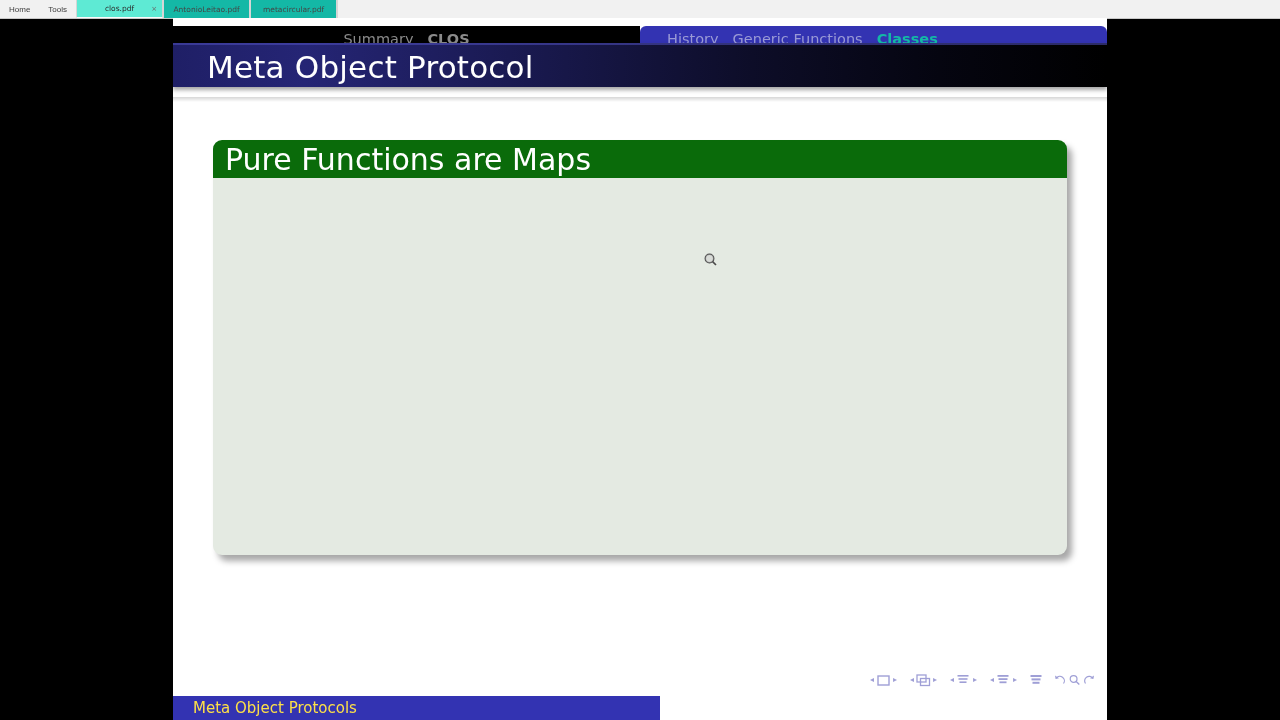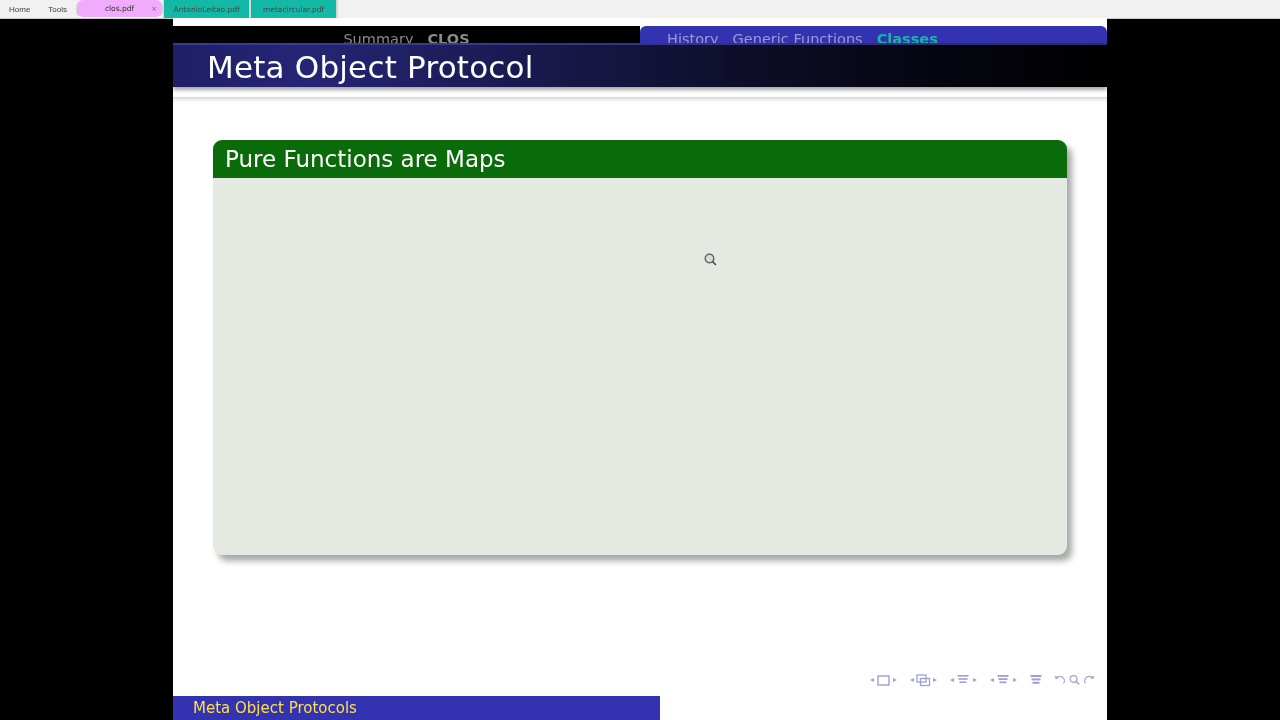--- a/index.html
+++ b/index.html
@@ -19,21 +19,21 @@
     display:flex;align-items:center;justify-content:center;
     padding:0 9px;font-size:8px;color:#3d3d3d;
     font-family:"Liberation Sans",sans-serif;white-space:nowrap;
   }
   .doctab{
     position:relative;display:flex;align-items:center;justify-content:center;
     width:85px;font-size:7.5px;color:#454545;white-space:nowrap;
     border-left:1px solid #d6d6d6;border-right:1px solid #d6d6d6;
     background:#14b8a6;
   }
-  .doctab.active{background:#f0abfc;border-bottom:1px solid #fbfbfb;color:#2b2b2b;border-radius:7px;}
+  .doctab.active{background:#5eead4;border-bottom:1px solid #fbfbfb;color:#2b2b2b;}
   .tabclose{
     position:absolute;right:5px;top:50%;transform:translateY(-50%);
     font-size:7px;line-height:7px;color:#6a6a6a;
   }
   .tabfill{flex:1;background:#f1f1f1;border-left:1px solid #d6d6d6;}
 
   
   .page{
     position:absolute;left:173px;top:18px;width:934px;height:702px;
     background:#ffffff;overflow:hidden;
@@ -72,21 +72,21 @@
   .block-shadow{
     position:absolute;left:5px;top:6px;width:854px;height:415px;
     background:rgba(0,0,0,.34);border-radius:9px;filter:blur(3px);
   }
   .block-title{
     position:absolute;left:0;top:0;width:854px;height:38px;
     background:#0a6b0a;border-radius:9px 9px 0 0;
     display:flex;align-items:center;
   }
   .block-title span{
-    margin-left:12px;font-size:23px;color:#ffffff;font-weight:normal;
+    margin-left:12px;font-size:30px;color:#ffffff;font-weight:normal;
     font-family:"DejaVu Sans","Liberation Sans",sans-serif;
   }
   .block-body{
     position:absolute;left:0;top:38px;width:854px;height:377px;
     background:#e4eae2;border-radius:0 0 9px 9px;
   }
 
   
   .navsyms{
     position:absolute;right:10px;bottom:32px;height:16px;

